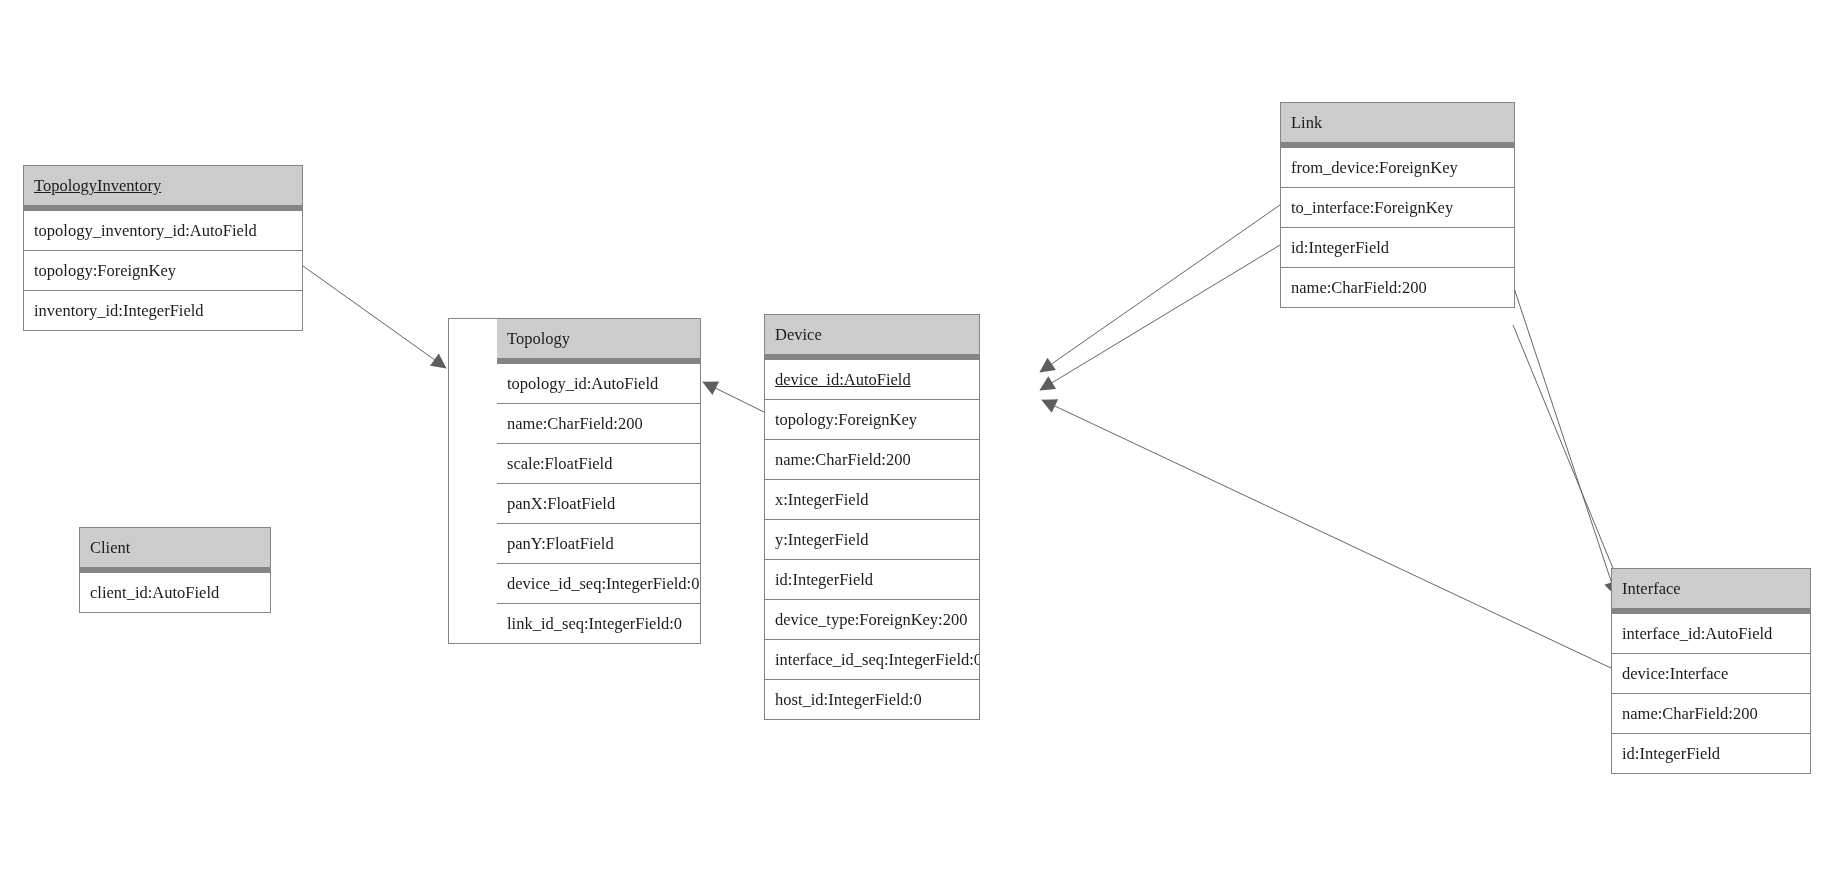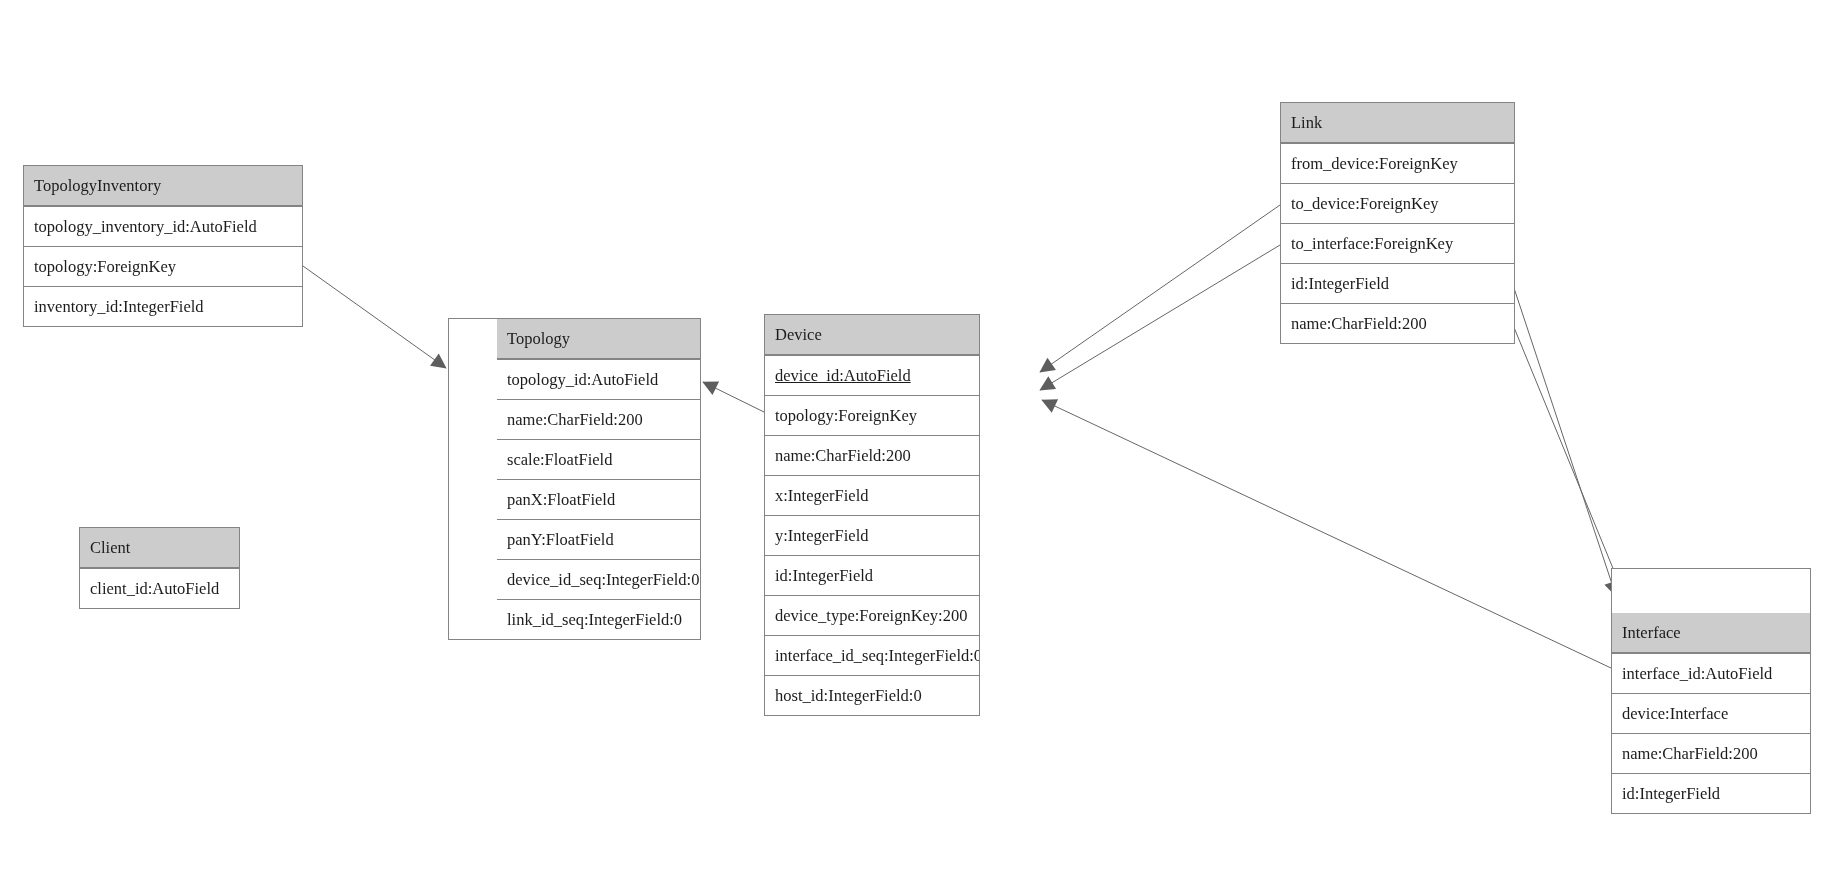--- a/index.html
+++ b/index.html
@@ -39,21 +39,21 @@
     background: #ffffff;
     border: 1px solid #848484;
     box-sizing: border-box;
     font-size: 16.5px;
   }
   .thead {
     height: 39px;
     line-height: 39px;
     padding-left: 10px;
     background: #cccccc;
-    border-bottom: 2px solid #7f1d1d;
+    border-bottom: 6px solid #7f1d1d;
     white-space: nowrap;
     overflow: hidden;
   }
   .trow {
     height: 39px;
     line-height: 39px;
     padding-left: 10px;
     background: #ffffff;
     border-bottom: 1px solid #848484;
     white-space: nowrap;
@@ -76,60 +76,59 @@
   <line x1="303" y1="266" x2="446" y2="368" stroke="#666666" stroke-width="1" marker-end="url(#arrowhead)"></line>
       <line x1="764" y1="412" x2="703" y2="382" stroke="#666666" stroke-width="1" marker-end="url(#arrowhead)"></line>
       <line x1="1280" y1="205" x2="1040" y2="372" stroke="#666666" stroke-width="1" marker-end="url(#arrowhead)"></line>
       <line x1="1280" y1="245" x2="1040" y2="390" stroke="#666666" stroke-width="1" marker-end="url(#arrowhead)"></line>
       <line x1="1611" y1="668" x2="1042" y2="400" stroke="#666666" stroke-width="1" marker-end="url(#arrowhead)"></line>
       <line x1="1513" y1="285" x2="1616" y2="596" stroke="#666666" stroke-width="1" marker-end="url(#arrowhead)"></line>
       <line x1="1513" y1="325" x2="1626" y2="600" stroke="#666666" stroke-width="1" marker-end="url(#arrowhead)"></line>
     </svg>
   <div id="tables">
       <div class="table" style="left: 23px; top: 165px; width: 280px; border-color: rgb(132, 132, 132); color: rgb(28, 28, 28);">
-        <div class="thead" style="background: rgb(204, 204, 204); border-color: rgb(132, 132, 132);">TopologyInventory</div>
+        <div class="thead" style="background: rgb(204, 204, 204); border-color: rgb(132, 132, 132); text-decoration: underline;">TopologyInventory</div>
         <div class="trow" style="border-color: rgb(132, 132, 132);">topology_inventory_id:AutoField</div>
         <div class="trow" style="border-color: rgb(132, 132, 132);">topology:ForeignKey</div>
         <div class="trow" style="border-color: rgb(132, 132, 132);">inventory_id:IntegerField</div>
       </div>
       <div class="table" style="left: 448px; top: 318px; width: 253px; border-color: rgb(132, 132, 132); color: rgb(28, 28, 28); padding-left: 48px;">
         <div class="thead" style="background: rgb(204, 204, 204); border-color: rgb(132, 132, 132);">Topology</div>
         <div class="trow" style="border-color: rgb(132, 132, 132);">topology_id:AutoField</div>
         <div class="trow" style="border-color: rgb(132, 132, 132);">name:CharField:200</div>
         <div class="trow" style="border-color: rgb(132, 132, 132);">scale:FloatField</div>
         <div class="trow" style="border-color: rgb(132, 132, 132);">panX:FloatField</div>
         <div class="trow" style="border-color: rgb(132, 132, 132);">panY:FloatField</div>
         <div class="trow" style="border-color: rgb(132, 132, 132);">device_id_seq:IntegerField:0</div>
         <div class="trow" style="border-color: rgb(132, 132, 132);">link_id_seq:IntegerField:0</div>
       </div>
-      <div class="table" style="left: 79px; top: 527px; width: 161px; border-color: rgb(132, 132, 132); color: rgb(28, 28, 28);">
+      <div class="table" style="left: 79px; top: 527px; width: 192px; border-color: rgb(132, 132, 132); color: rgb(28, 28, 28);">
         <div class="thead" style="background: rgb(204, 204, 204); border-color: rgb(132, 132, 132);">Client</div>
         <div class="trow" style="border-color: rgb(132, 132, 132);">client_id:AutoField</div>
       </div>
       <div class="table" style="left: 764px; top: 314px; width: 216px; border-color: rgb(132, 132, 132); color: rgb(28, 28, 28);">
         <div class="thead" style="background: rgb(204, 204, 204); border-color: rgb(132, 132, 132);">Device</div>
         <div class="trow" style="border-color: rgb(132, 132, 132); text-decoration: underline;">device_id:AutoField</div>
         <div class="trow" style="border-color: rgb(132, 132, 132);">topology:ForeignKey</div>
         <div class="trow" style="border-color: rgb(132, 132, 132);">name:CharField:200</div>
         <div class="trow" style="border-color: rgb(132, 132, 132);">x:IntegerField</div>
         <div class="trow" style="border-color: rgb(132, 132, 132);">y:IntegerField</div>
         <div class="trow" style="border-color: rgb(132, 132, 132);">id:IntegerField</div>
         <div class="trow" style="border-color: rgb(132, 132, 132);">device_type:ForeignKey:200</div>
         <div class="trow" style="border-color: rgb(132, 132, 132);">interface_id_seq:IntegerField:0</div>
         <div class="trow" style="border-color: rgb(132, 132, 132);">host_id:IntegerField:0</div>
       </div>
       <div class="table" style="left: 1280px; top: 102px; width: 235px; border-color: rgb(132, 132, 132); color: rgb(28, 28, 28);">
         <div class="thead" style="background: rgb(204, 204, 204); border-color: rgb(132, 132, 132);">Link</div>
         <div class="trow" style="border-color: rgb(132, 132, 132);">from_device:ForeignKey</div>
-        <div class="trow" style="border-color: rgb(132, 132, 132);">to_device:ForeignKey</div>
         <div class="trow" style="border-color: rgb(132, 132, 132);">to_interface:ForeignKey</div>
         <div class="trow" style="border-color: rgb(132, 132, 132);">id:IntegerField</div>
         <div class="trow" style="border-color: rgb(132, 132, 132);">name:CharField:200</div>
       </div>
       <div class="table" style="left: 1611px; top: 568px; width: 200px; border-color: rgb(132, 132, 132); color: rgb(28, 28, 28);">
-        <div class="thead" style="background: rgb(204, 204, 204); border-color: rgb(132, 132, 132); margin-top: 44px;">Interface</div>
+        <div class="thead" style="background: rgb(204, 204, 204); border-color: rgb(132, 132, 132);">Interface</div>
         <div class="trow" style="border-color: rgb(132, 132, 132);">interface_id:AutoField</div>
         <div class="trow" style="border-color: rgb(132, 132, 132);">device:Interface</div>
         <div class="trow" style="border-color: rgb(132, 132, 132);">name:CharField:200</div>
         <div class="trow" style="border-color: rgb(132, 132, 132);">id:IntegerField</div>
       </div>
     </div>
 </div>
 
 </body></html>

